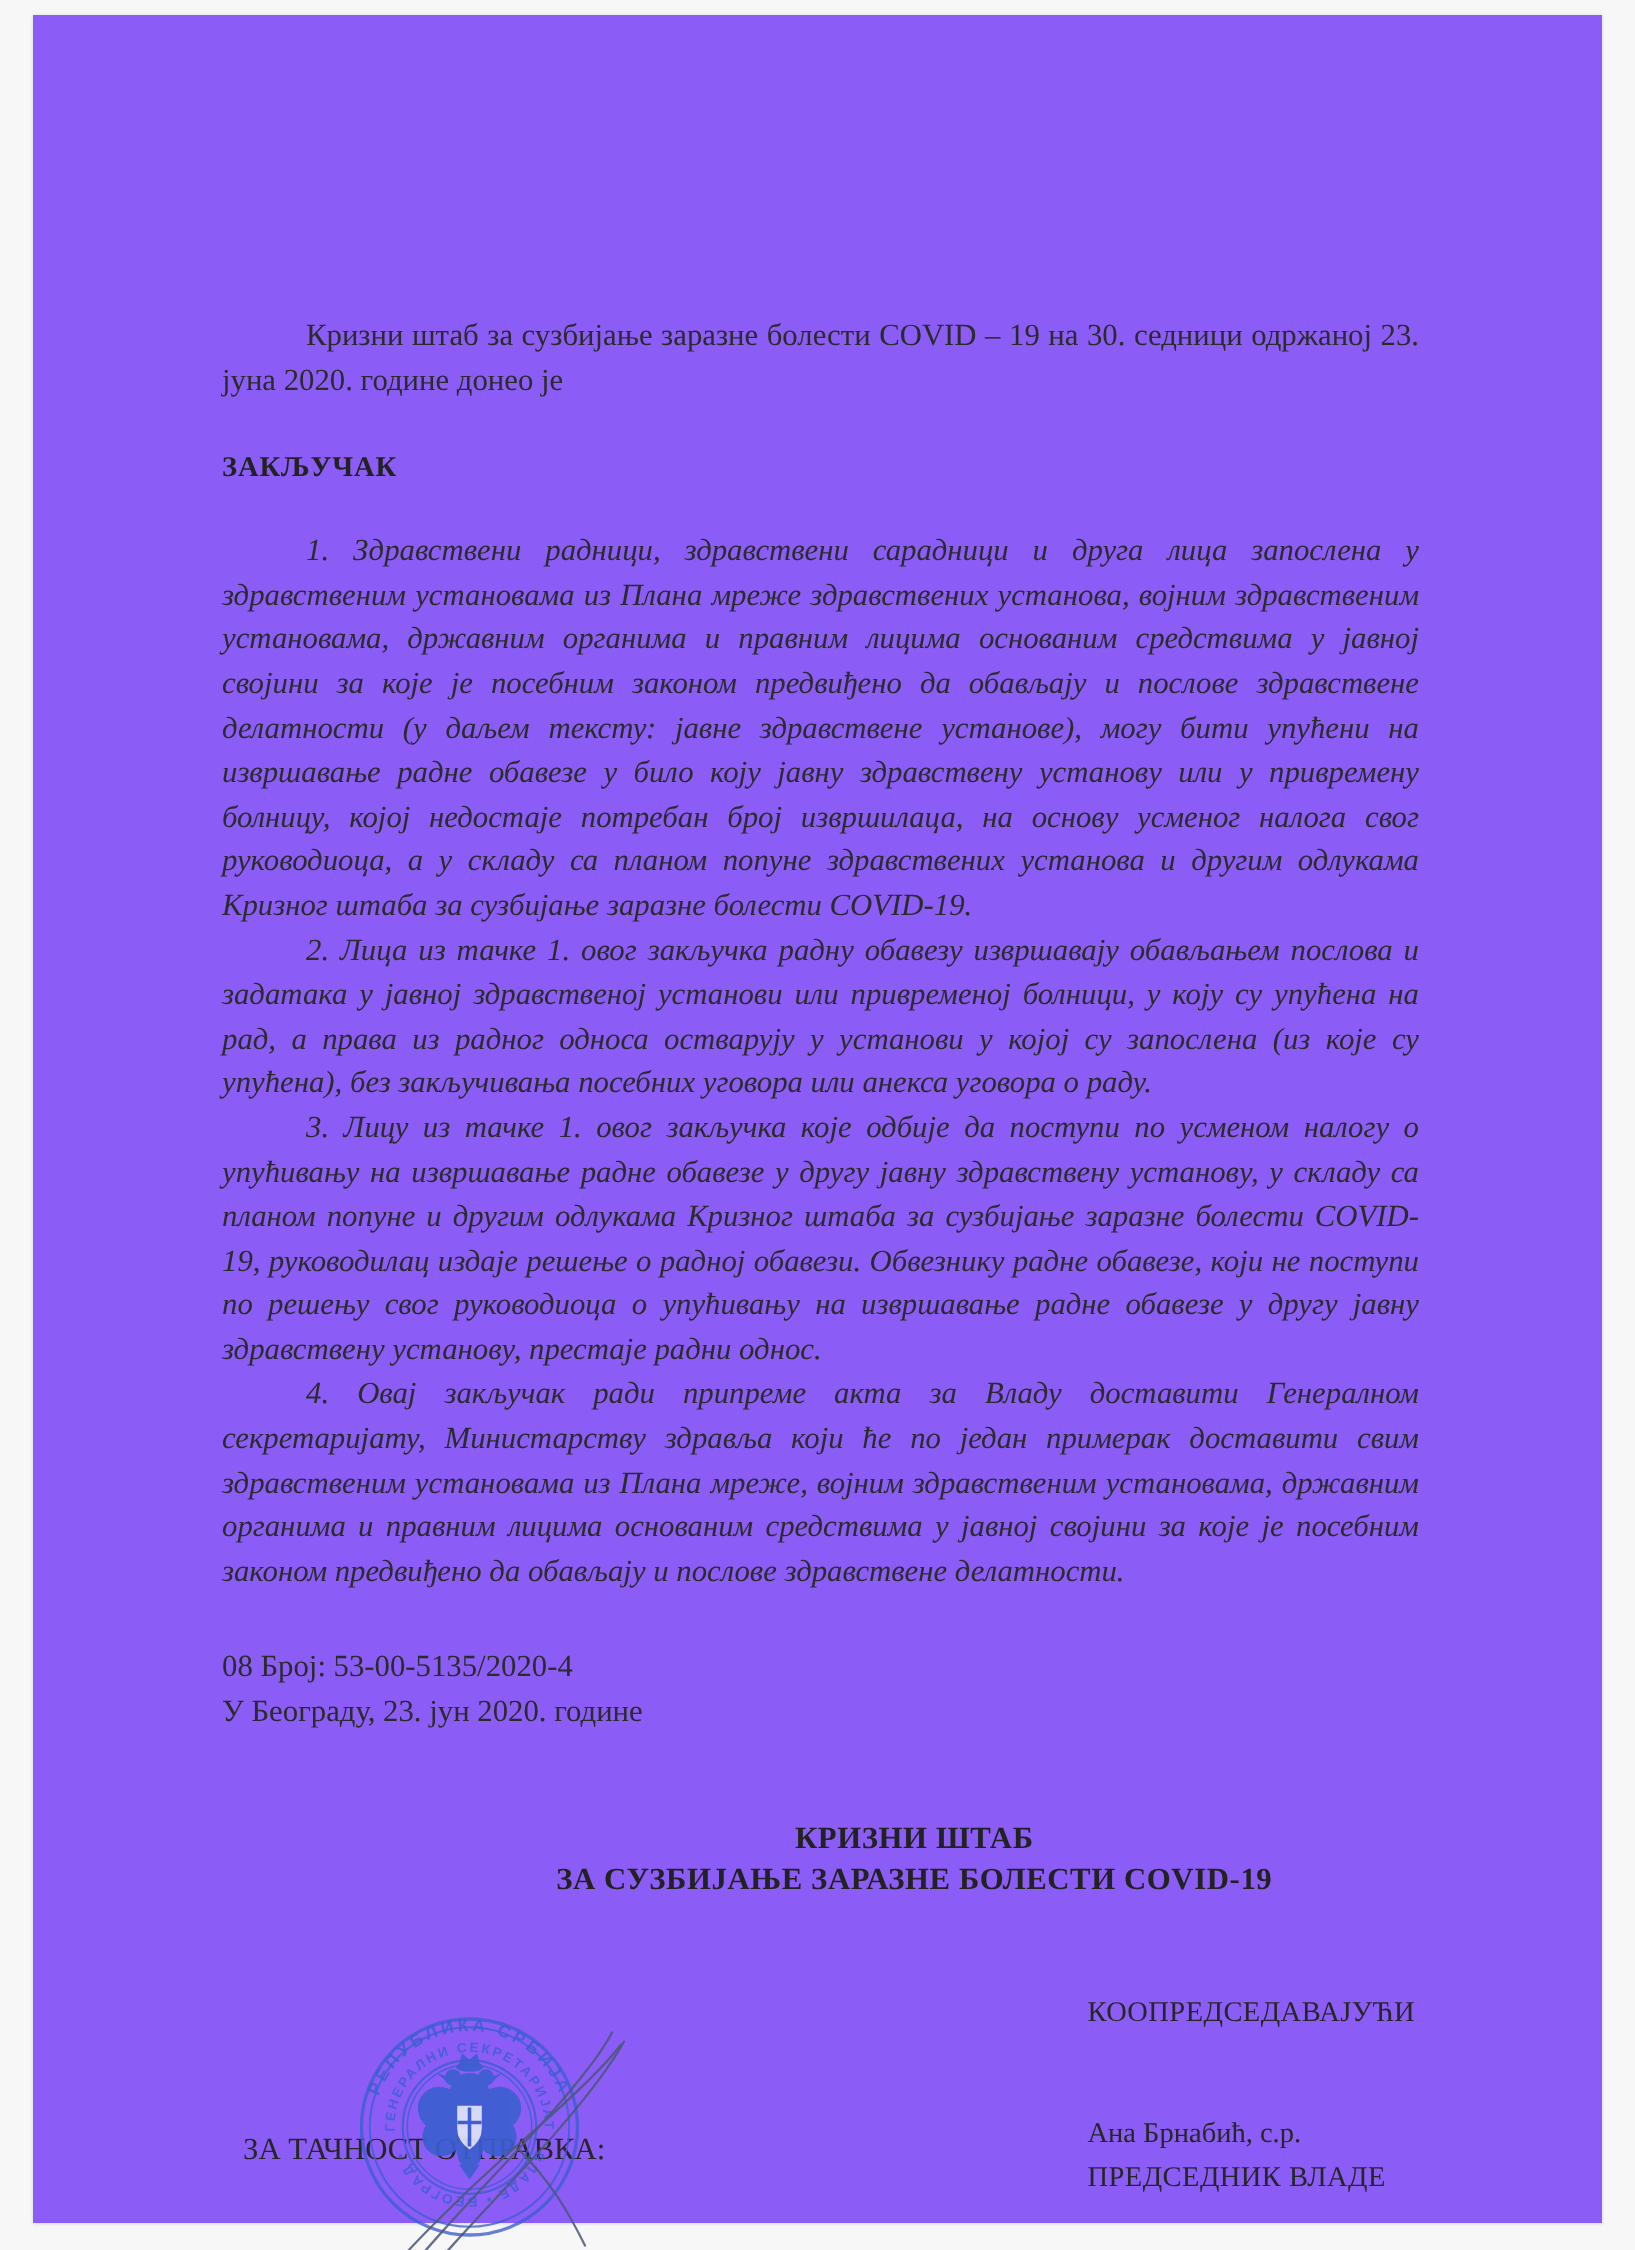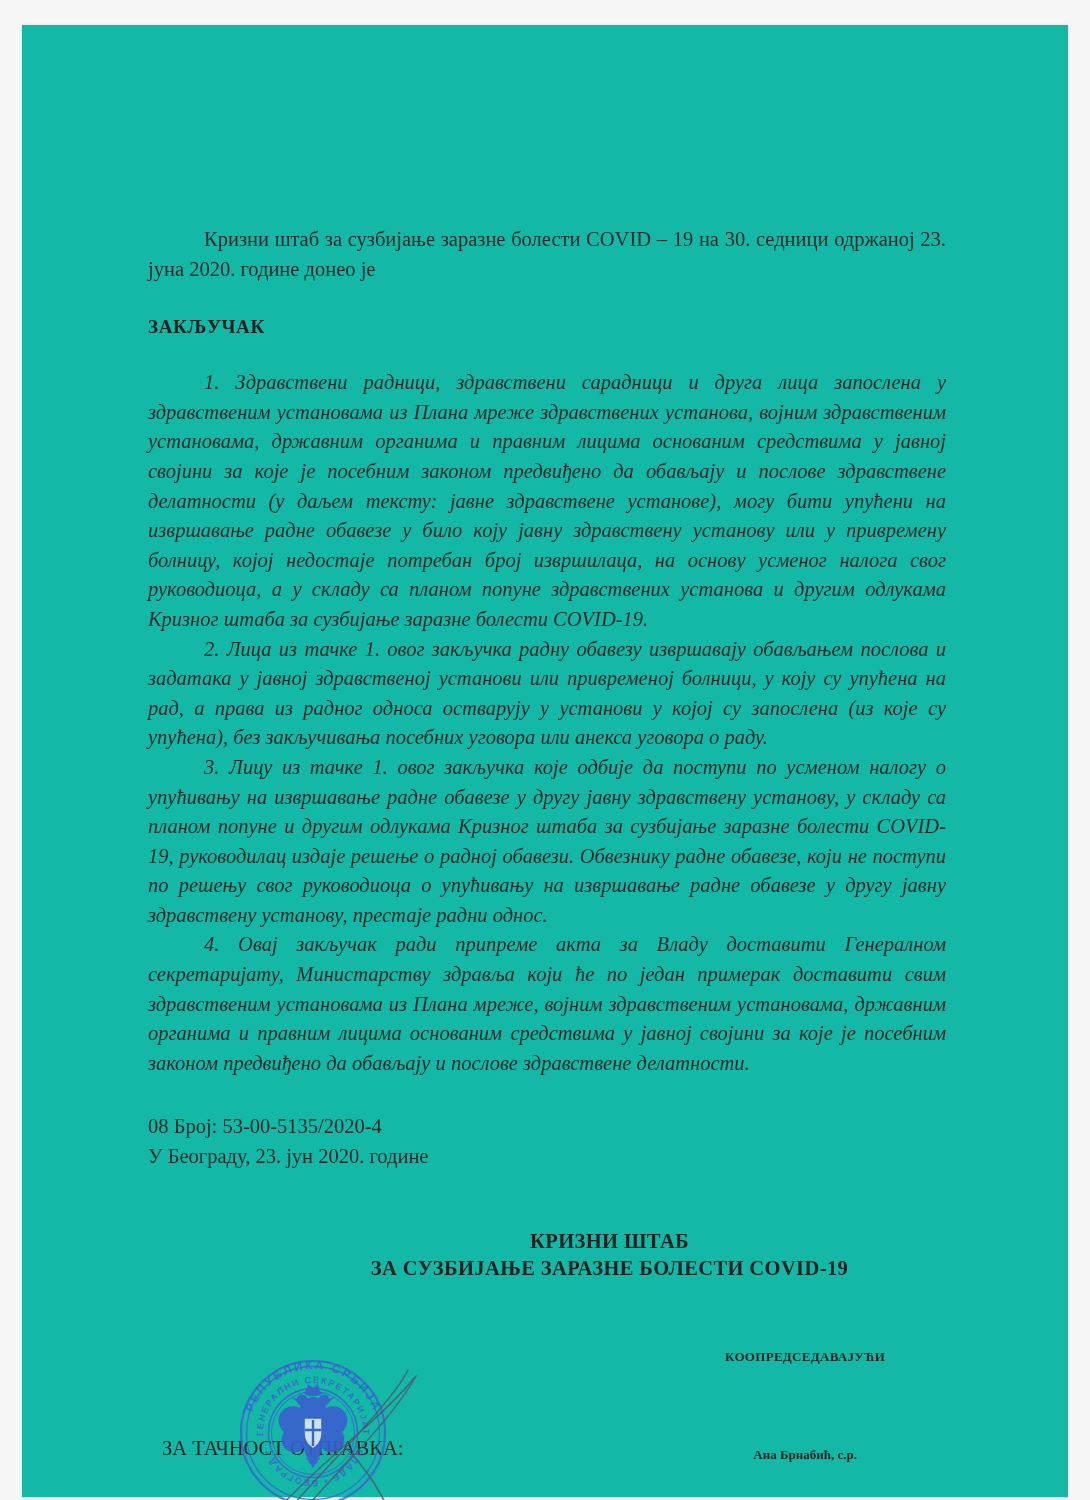--- a/index.html
+++ b/index.html
@@ -10,24 +10,24 @@
   body {
     width: 1090px;
     height: 1500px;
     overflow: hidden;
     font-family: "Liberation Serif", "DejaVu Serif", serif;
   }
 
   #scan-page {
     position: absolute;
     left: 22px;
-    top: 25px;
+    top: 10px;
     width: 1046px;
     height: 1472px;
-    background: #14b8a6;
+    background: #8b5cf6;
     box-shadow: 0 0 3px rgba(0,0,0,0.10), 0 1px 2px rgba(0,0,0,0.06);
   }
 
   #doc-body {
     position: absolute;
     left: 126px;
     top: 200px;
     width: 798px;
   }
 
@@ -77,28 +77,27 @@
   #signature-area {
     position: relative;
     margin-top: 60px;
     height: 290px;
   }
 
   #cochair-block {
     position: absolute;
     left: 577px;
     top: 0;
-    font-size: 13px;
+    font-size: 19px;
     line-height: 29px;
     color: #262626;
     white-space: nowrap;
-    font-weight: bold;
   }
   #cochair-role { letter-spacing: 0.3px; }
-  #signer-name { margin-top: 69px; text-align: center; }
+  #signer-name { margin-top: 52px; }
   #signer-title { letter-spacing: 0.3px; }
 
   #certify-block {
     position: absolute;
     left: 14px;
     top: 92px;
     font-size: 20.5px;
     line-height: 29px;
     color: #262626;
     white-space: nowrap;
@@ -152,20 +151,21 @@
     <div id="org-block">
       <div>КРИЗНИ ШТАБ</div>
       <div>ЗА СУЗБИЈАЊЕ ЗАРАЗНЕ БОЛЕСТИ COVID-19</div>
     </div>
 
     <div id="signature-area">
 
       <div id="cochair-block">
         <div id="cochair-role">КООПРЕДСЕДАВАЈУЋИ</div>
         <div id="signer-name">Ана Брнабић, с.р.</div>
+        <div id="signer-title">ПРЕДСЕДНИК ВЛАДЕ</div>
       </div>
 
       <div id="certify-block">
         <div>ЗА ТАЧНОСТ ОТПРАВКА:</div>
         <div id="certify-office">ГЕНЕРАЛНИ СЕКРЕТАРИЈАТ ВЛАДЕ</div>
       </div>
 
       <div id="seal">
         <svg width="166" height="166" viewBox="0 0 166 166" xmlns="http://www.w3.org/2000/svg">
           <defs>

